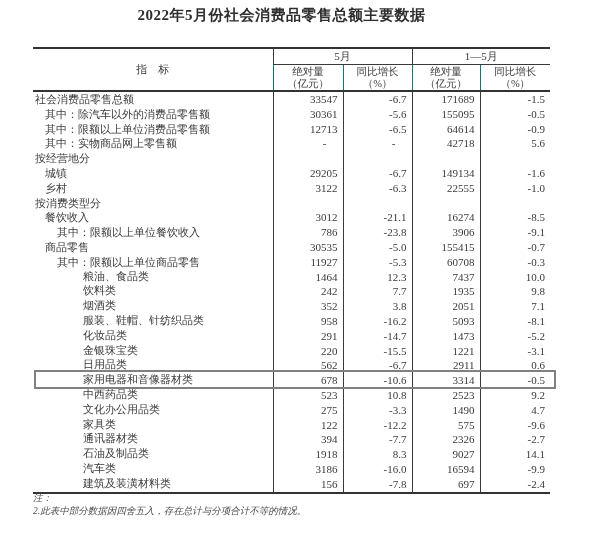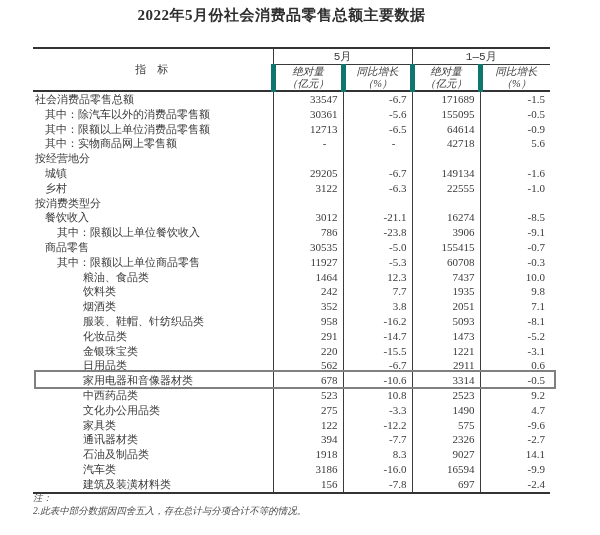--- a/index.html
+++ b/index.html
@@ -15,35 +15,35 @@
   .table-wrap{position:absolute;left:33px;top:47px;width:517px;}
   table{
     border-collapse:collapse;table-layout:fixed;width:517px;
     border-top:2px solid #333;border-bottom:2px solid #333;
   }
   th,td{margin:0;padding:0;font-weight:normal;}
   thead th{font-size:11px;color:#3a3a3a;text-align:center;vertical-align:middle;}
   thead tr.h1 th{height:14px;}
   thead tr.h2 th{height:25px;font-size:10.5px;line-height:12px;white-space:pre-line;}
   th.grp{border-left:1px solid #3a3a3a;border-bottom:1px solid #3a3a3a;}
-  th.sub{border-left:5px solid #0f766e;font-style:italic;}
+  th.sub{border-left:1px solid #0f766e;}
   thead th{border-bottom-color:#3a3a3a;}
   thead tr.h2 th, thead th.ind{border-bottom:2px solid #333;}
-  th.grp{border-bottom:1px solid #3a3a3a;font-family:Liberation Mono, monospace;}
+  th.grp{border-bottom:1px solid #3a3a3a;}
   tbody td{
     height:14.8px;line-height:14.8px;font-size:11px;
     white-space:nowrap;overflow:hidden;
   }
   tbody td.num{text-align:right;padding-right:5px;border-left:1px solid #3a3a3a;}
   tbody td.num.dash{padding-right:16px;}
   td.label{text-align:left;}
   .ind0{padding-left:2px;margin-top:12px;}
   .ind1{padding-left:12px;}
   .ind2{padding-left:24px;}
-  .ind3{padding-left:50px;}
+  .ind3{padding-left:50px;font-family:Liberation Mono, monospace;}
   .hl-box{
     position:absolute;left:1px;right:-6px;top:0;height:15px;
     border:2px solid #808080;pointer-events:none;background:transparent;
   }
   .notes{position:absolute;left:33px;top:492px;width:520px;
     font-size:9.5px;line-height:12.8px;font-style:italic;color:#4a4a4a;}
   .notes div{white-space:nowrap;}
 </style>
 </head>
 <body>

